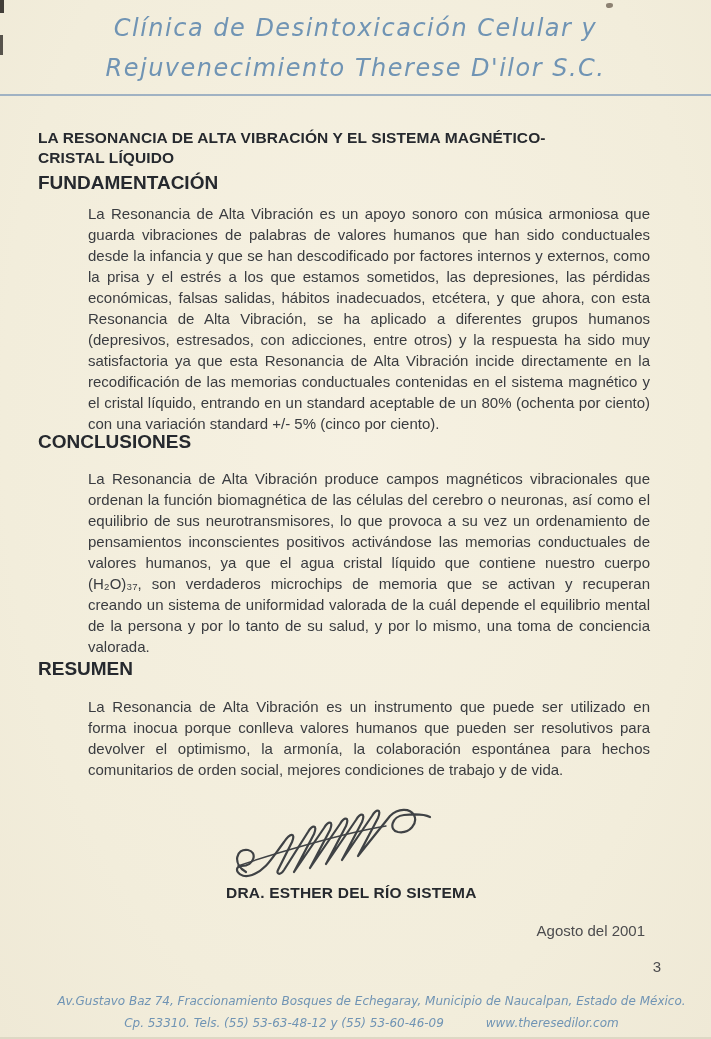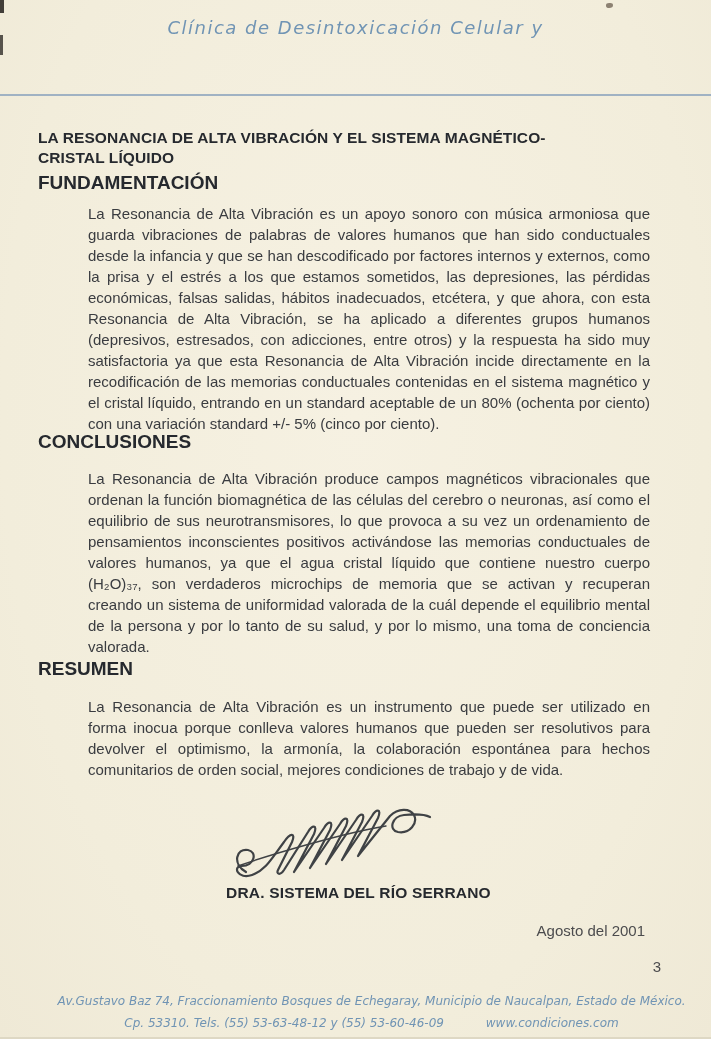--- a/index.html
+++ b/index.html
@@ -17,21 +17,21 @@
   }
 
   
   .clinic-header {
     position: absolute;
     top: 8px; left: 0; right: 0;
     text-align: center;
     color: #7094b4;
     font-family: "DejaVu Sans", sans-serif;
     font-style: italic;
-    font-size: 18px;
+    font-size: 24px;
     letter-spacing: 1.5px;
     line-height: 40px;
   }
   .header-rule {
     position: absolute;
     top: 94px; left: 0;
     width: 711px; height: 2px;
     background: #a0b2c3;
   }
 
@@ -140,20 +140,21 @@
 <body>
 
 <div class="paper">
 
   <div class="edge-mark-1"></div>
   <div class="edge-mark-2"></div>
   <div class="speck"></div>
 
   <div class="clinic-header">
     <div>Clínica de Desintoxicación Celular y</div>
+    <div>Rejuvenecimiento Therese D'ilor S.C.</div>
   </div>
   <div class="header-rule"></div>
 
   <div class="doc-title">LA RESONANCIA DE ALTA VIBRACIÓN Y EL SISTEMA MAGNÉTICO-CRISTAL LÍQUIDO</div>
 
   <div class="section-heading heading-1">FUNDAMENTACIÓN</div>
   <div class="body-para para-1">La Resonancia de Alta Vibración es un apoyo sonoro con música armoniosa que guarda vibraciones de palabras de valores humanos que han sido conductuales desde la infancia y que se han descodificado por factores internos y externos, como la prisa y el estrés a los que estamos sometidos, las depresiones, las pérdidas económicas, falsas salidas, hábitos inadecuados, etcétera, y que ahora, con esta Resonancia de Alta Vibración, se ha aplicado a diferentes grupos humanos (depresivos, estresados, con adicciones, entre otros) y la respuesta ha sido muy satisfactoria ya que esta Resonancia de Alta Vibración incide directamente en la recodificación de las memorias conductuales contenidas en el sistema magnético y el cristal líquido,  entrando en un standard aceptable de un 80% (ochenta por ciento) con una variación standard +/- 5% (cinco por ciento).</div>
 
   <div class="section-heading heading-2">CONCLUSIONES</div>
   <div class="body-para para-2">La Resonancia de Alta Vibración produce campos magnéticos vibracionales que ordenan la función biomagnética de las células del cerebro o neuronas, así como el equilibrio de sus neurotransmisores, lo que provoca a su vez un ordenamiento de pensamientos inconscientes positivos activándose las memorias conductuales de valores humanos, ya que el agua cristal líquido que contiene nuestro cuerpo (H₂O)₃₇, son verdaderos microchips de memoria que se activan y recuperan creando un sistema de uniformidad valorada de la cuál depende el equilibrio mental de la persona y por lo tanto de su salud, y por lo mismo, una toma de conciencia valorada.</div>
@@ -162,27 +163,27 @@
   <div class="body-para para-3">La Resonancia de Alta Vibración es un instrumento que puede ser utilizado en forma inocua porque conlleva valores humanos que pueden ser resolutivos para devolver el optimismo, la armonía, la colaboración espontánea para hechos comunitarios de orden social, mejores condiciones de trabajo y de vida.</div>
 
   <div class="signature">
     <svg viewBox="0 0 262 80" xmlns="http://www.w3.org/2000/svg">
       <g fill="none" stroke="#3f4245" stroke-width="2.2" stroke-linecap="round" stroke-linejoin="round">
         <path d="M18,66 C4,58 8,42 20,44 C30,46 26,60 14,60 C4,60 10,74 24,69 C38,64 44,52 56,36 C62,27 68,26 64,36 L50,64 C48,68 52,70 56,64 L80,26 C84,19 90,18 86,28 L66,66 L96,22 C100,15 106,14 102,24 L82,62 L112,18 C116,11 122,10 118,20 L98,58 L128,14 C132,7 138,6 134,16 L114,54 L144,10 C148,3 154,2 150,12 L130,50 L162,10 C170,2 182,2 186,9 C190,17 182,28 170,26 C160,24 164,10 176,9 C186,8 196,8 202,11"></path>
         <path d="M10,60 C44,48 120,26 158,20" stroke-width="1.4"></path>
       </g>
     </svg>
   </div>
-  <div class="signatory-name">DRA. SISTEMA DEL RÍO SERRANO</div>
+  <div class="signatory-name">DRA. ESTHER DEL RÍO SISTEMA</div>
 
   <div class="doc-date">Agosto del 2001</div>
   <div class="page-number">3</div>
 
   <div class="footer">
     <div>Av.Gustavo Baz 74,  Fraccionamiento Bosques de Echegaray, Municipio de Naucalpan, Estado de México.</div>
     <div>
       <span>Cp. 53310.  Tels. (55) 53-63-48-12 y  (55) 53-60-46-09</span>
-      <span class="website">www.condiciones.com</span>
+      <span class="website">www.theresedilor.com</span>
     </div>
   </div>
 
   <div class="bottom-edge"></div>
 </div>
 
 </body></html>

